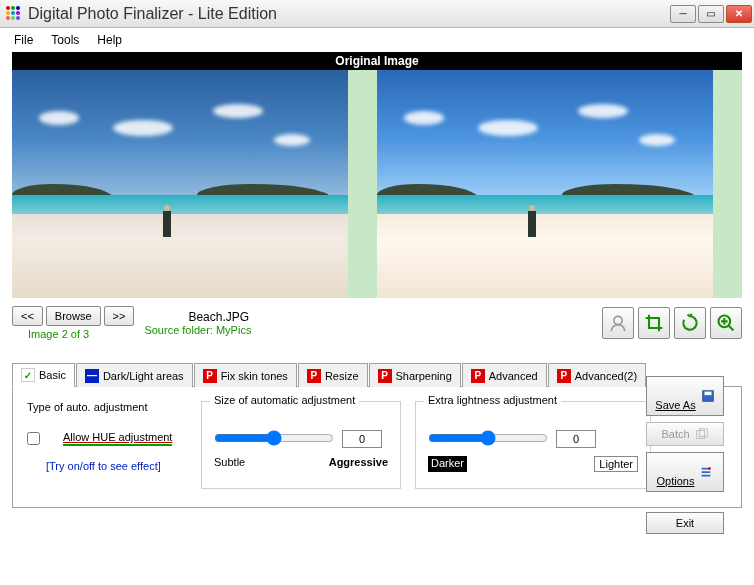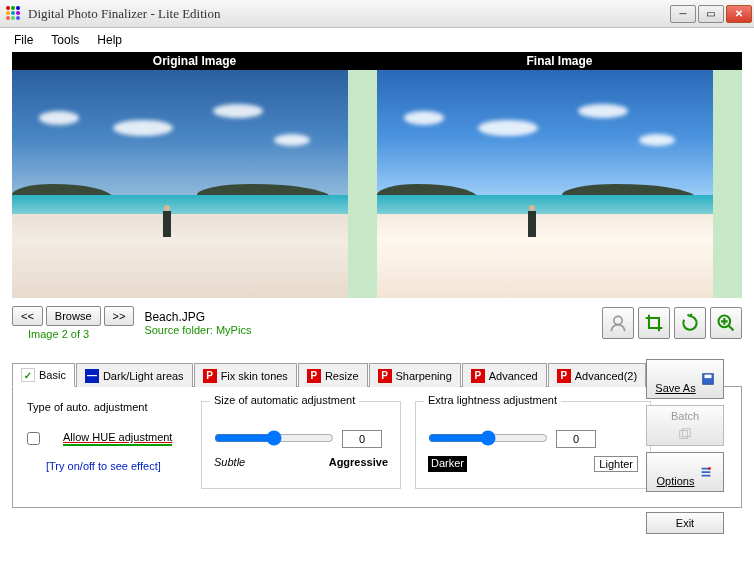--- a/index.html
+++ b/index.html
@@ -1,21 +1,21 @@
 <!DOCTYPE html>
 <html><head>
 <meta charset="utf-8">
 <style>
 * { box-sizing: border-box; margin: 0; padding: 0; }
 body { font-family: "Segoe UI", Tahoma, sans-serif; font-size: 11px; background: #fff; width: 754px; height: 585px; overflow: hidden; }
 
 .titlebar { height: 28px; background: linear-gradient(#f8f8f8,#e2e2e2); border-bottom: 1px solid #bbb; display: flex; align-items: center; padding: 0 2px 0 6px; }
 .app-icon { width: 16px; height: 16px; margin-right: 6px; display: grid; grid-template-columns: repeat(3,4px); grid-template-rows: repeat(3,4px); gap: 1px; }
 .app-icon span { width: 4px; height: 4px; border-radius: 50%; }
-.title-text { flex: 1; color: #333; font-size: 13px; font-family: Liberation Serif, serif; }
+.title-text { flex: 1; color: #333; font-size: 16px; }
 .winbtns { display: flex; gap: 2px; }
 .winbtn { width: 26px; height: 18px; border: 1px solid #8a8a8a; border-radius: 2px; display: flex; align-items: center; justify-content: center; background: linear-gradient(#f3f3f3,#ddd); cursor: pointer; font-size: 10px; }
 .winbtn.close { background: linear-gradient(#f07a6f,#d73c2c); border-color: #a52; color: #fff; font-weight: bold; }
 
 .menubar { height: 24px; display: flex; align-items: center; padding: 0 14px; gap: 18px; background: #fff; }
 .menuitem { cursor: pointer; font-size: 12px; }
 
 .content { padding: 0 12px; }
 
 .imgheaders { display: flex; }
@@ -30,21 +30,21 @@
 .sand { position: absolute; left:0; right:0; top:63%; bottom:0; background: linear-gradient(#e9e0d6 0%,#f3ece4 30%,#e6dacb 100%); }
 .rocks { position: absolute; top:50%; height:18px; background: #3a4a38; border-radius: 40% 60% 0 0 / 60% 80% 0 0; }
 .person { position: absolute; top:62%; left:45%; width:8px; height:26px; background: #2a3530; }
 .person::before{content:'';position:absolute;top:-6px;left:1px;width:6px;height:6px;border-radius:50%;background:#d8b890;}
 .final .sky{filter:brightness(1.1) saturate(1.1);} .final .sand{filter:brightness(1.05);}
 
 .midbar { display: flex; align-items: center; padding: 8px 0 4px; }
 .navbtns { display: flex; gap: 3px; margin-right: 10px; }
 .btn3d { border: 1px solid #888; background: linear-gradient(#fdfdfd,#e4e4e4); padding: 3px 8px; border-radius: 2px; cursor: pointer; font-size: 11px; }
 .fileinfo { flex: 1; }
-.filename { font-size: 12px; }
+.filename { font-size: 12px; margin-left: 44px; }
 .srcfolder { color: #1a9000; font-size: 11px; }
 .pagecount { color: #1a9000; font-size: 11px; margin-top: 2px; margin-left: 16px; }
 .toolicons { display: flex; gap: 4px; }
 .toolico { width: 32px; height: 32px; border: 1px solid #888; background: linear-gradient(#fdfdfd,#e4e4e4); border-radius: 2px; display: flex; align-items: center; justify-content: center; cursor: pointer; }
 .toolico svg { width: 20px; height: 20px; }
 
 .tabs { display: flex; margin-top: 18px; border-bottom: 1px solid #a0a0a0; }
 .tab { display: flex; align-items: center; gap: 4px; padding: 4px 8px; border: 1px solid #a0a0a0; border-bottom: none; background: #f0f0f0; margin-right: 1px; cursor: pointer; position: relative; top: 1px; font-size: 11px; }
 .tab.active { background: #fff; border-bottom: 1px solid #fff; }
 .tabicon { width: 14px; height: 14px; display: inline-flex; align-items: center; justify-content: center; font-weight: bold; font-size: 10px; color:#fff; }
@@ -61,28 +61,28 @@
 .chk { display: flex; align-items: center; gap: 23px; margin-top: 18px; }
 .chk input { width: 13px; height: 13px; }
 .huelabel { text-decoration: underline; text-decoration-color: #c00; border-bottom: 2px solid #00a000; padding-bottom:1px; }
 .tryhint { color: #0020c0; margin-top: 14px; margin-left: 19px; }
 
 .sliderrow { display: flex; align-items: center; gap: 8px; margin-top: 18px; }
 .slider { width: 120px; }
 .slider input { width: 100%; }
 .valbox { width: 40px; border: 1px solid #888; padding: 2px; text-align: center; background: #fff; }
 .sliderlabels { display: flex; justify-content: space-between; margin-top: 8px; font-size: 11px; }
-.sliderlabels .subtle { font-style: italic; }
+.sliderlabels .subtle { }
 .sliderlabels .agg { font-weight: bold; }
 .sliderlabels .sel { background: #000; color: #fff; padding: 1px 3px; }
 .sliderlabels .boxed { border: 1px solid #888; padding: 1px 4px; }
 
 .rightbtns { position: absolute; right: 18px; bottom: 18px; width: 78px; }
 .rightbtn { width: 100%; border: 1px solid #888; background: linear-gradient(#fdfdfd,#e4e4e4); padding: 4px 6px; margin-bottom: 6px; cursor: pointer; text-align: center; display: flex; align-items: center; justify-content: center; gap: 5px; text-decoration: none; color:#000; font-size:11px; }
-.rightbtn.disabled { color: #999; border-color: #bbb; flex-direction: column; }
+.rightbtn.disabled { color: #999; border-color: #bbb; }
 .rightbtn .ul { text-decoration: underline; margin-top: 18px; }
 .rightbtn svg { width:14px; height:14px; }
 .exitrow { margin-top: 20px; border-radius: 7px; }
 
 .panelwrap { position: relative; padding-bottom: 50px; }
 </style>
 </head>
 <body>
 
 <div class="titlebar">
@@ -107,21 +107,20 @@
 
 <div class="menubar">
   <span class="menuitem">File</span>
   <span class="menuitem">Tools</span>
   <span class="menuitem">Help</span>
 </div>
 
 <div class="content">
   <div class="imgheaders">
     <div class="imghead">Original Image</div>
-    <div class="imghead">Final Image</div>
   </div>
   <div class="panes">
     <div class="pane">
       <div class="beach">
         <div class="sky"></div>
         <div class="cloud" style="top:18%;left:8%;width:40px;height:14px"></div>
         <div class="cloud" style="top:22%;left:30%;width:60px;height:16px"></div>
         <div class="cloud" style="top:15%;left:60%;width:50px;height:14px"></div>
         <div class="cloud" style="top:28%;left:78%;width:36px;height:12px"></div>
         <div class="rocks" style="left:0;width:30%"></div>

